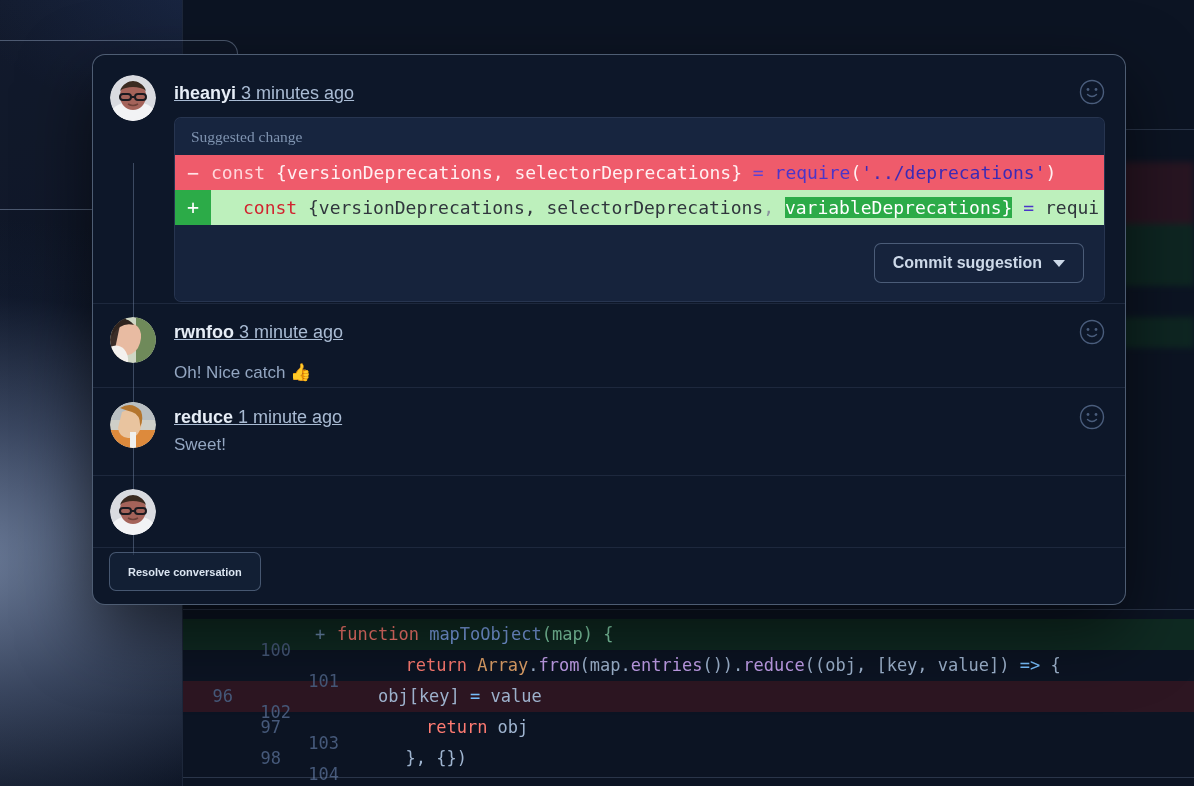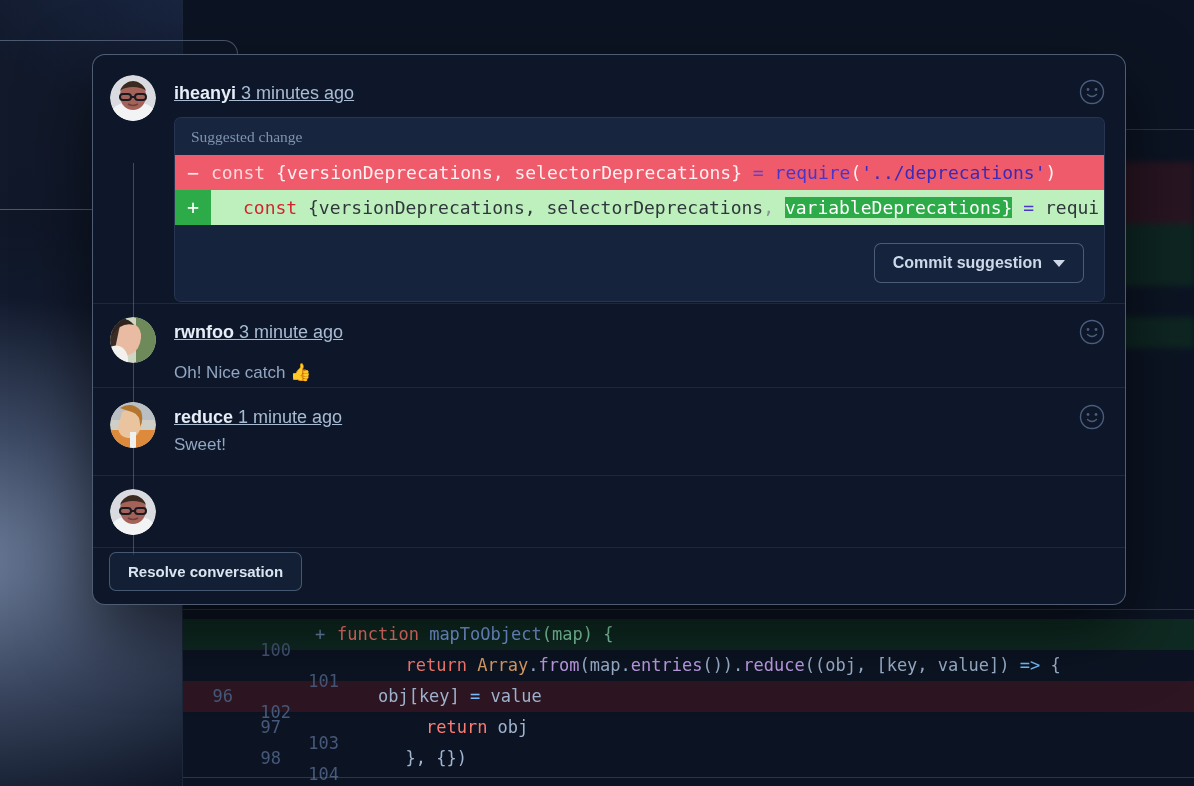--- a/index.html
+++ b/index.html
@@ -186,21 +186,21 @@
     font-family: "Liberation Sans", sans-serif;
   }
   .composer input::placeholder { color: #8297b4; }
 
   .resolve-wrap { position: absolute; left: 108px; top: 498px; }
   .btn-resolve {
     background: rgba(24,38,62,0.55);
     border: 1px solid rgba(150,172,205,0.40);
     border-radius: 7px;
     color: #dbe5f1;
-    font-size: 15px; font-weight: 700;
+    font-size: 11px; font-weight: 700;
     height: 39px; padding: 0 18px;
     cursor: pointer;
     font-family: "Liberation Sans", sans-serif;
   }
 
   .divider { position: absolute; left: 0; width: 1034px; height: 1px; background: rgba(130,150,185,0.14); }
 </style>
 </head>
 <body>
 

